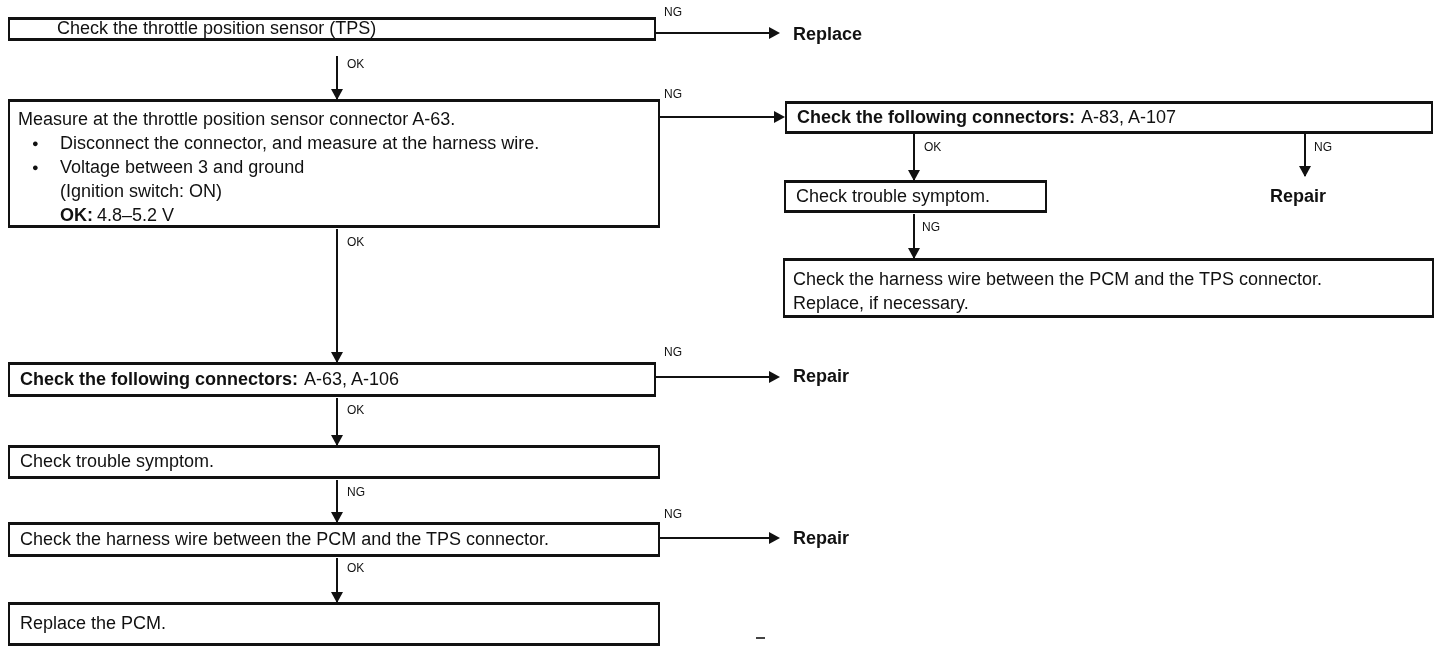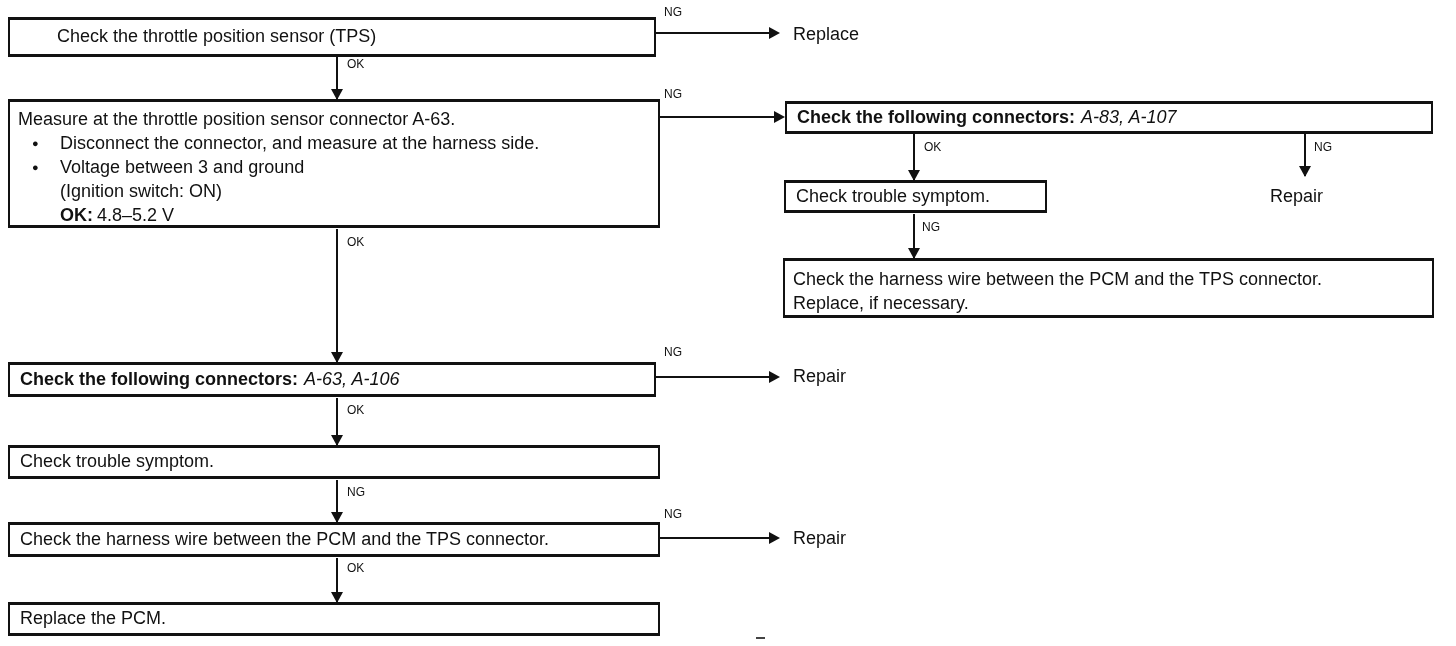--- a/index.html
+++ b/index.html
@@ -32,54 +32,54 @@
   .box.multi{
     display:block;
     padding:5px 10px 0 8px;
     white-space:normal;
   }
   .b2row{display:flex;line-height:24px;}
   .b2marker{width:28px;padding-left:14px;font-size:11px;flex:none;}
   .b2indent{padding-left:42px;align-items:flex-end;}
   .bold{font-weight:bold;}
   .okval{margin-left:4px;}
-  .connval{margin-left:6px;font-style:italic;}
+  .connval{margin-left:6px;}
   .varrow{position:absolute;width:2px;background:var(--ink);}
   .varrow::after{
     content:"";position:absolute;left:-5px;bottom:-1px;
     border-left:6px solid transparent;border-right:6px solid transparent;
     border-top:11px solid var(--ink);
   }
   .harrow{position:absolute;height:2px;background:var(--ink);}
   .harrow::after{
     content:"";position:absolute;right:-10px;top:-5px;
     border-top:6px solid transparent;border-bottom:6px solid transparent;
     border-left:11px solid var(--ink);
   }
   .elabel{position:absolute;font-size:12px;line-height:1;}
-  .terminal{position:absolute;font-size:18px;font-weight:normal;line-height:1.2;}
+  .terminal{position:absolute;font-size:18px;font-weight:bold;line-height:1.2;}
   .stray{position:absolute;width:9px;height:2px;background:#444;}
   .r3line{line-height:24px;white-space:nowrap;}
 </style>
 </head>
 <body>
 
 <div id="stage">
 
-  <div class="box" style="left:8px;top:17px;width:648px;height:40px;padding-left:47px;">
+  <div class="box" style="left:8px;top:17px;width:648px;height:24px;padding-left:47px;">
     <span>Check the throttle position sensor (TPS)</span>
   </div>
 
   <div class="box multi" style="left:8px;top:99px;width:652px;height:129px;">
     <div class="b2row">
       <span>Measure at the throttle position sensor connector A-63.</span>
     </div>
     <div class="b2row">
       <span class="b2marker">●</span>
-      <span>Disconnect the connector, and measure at the harness side.</span>
+      <span>Disconnect the connector, and measure at the harness wire.</span>
     </div>
     <div class="b2row">
       <span class="b2marker">●</span>
       <span>Voltage between 3 and ground</span>
     </div>
     <div class="b2row b2indent">
       <span>(Ignition switch: ON)</span>
     </div>
     <div class="b2row b2indent">
       <span class="bold">OK:</span>
@@ -93,21 +93,21 @@
   </div>
 
   <div class="box" style="left:8px;top:445px;width:652px;height:34px;">
     <span>Check trouble symptom.</span>
   </div>
 
   <div class="box" style="left:8px;top:522px;width:652px;height:35px;">
     <span>Check the harness wire between the PCM and the TPS connector.</span>
   </div>
 
-  <div class="box" style="left:8px;top:602px;width:652px;height:34px;">
+  <div class="box" style="left:8px;top:602px;width:652px;height:44px;">
     <span>Replace the PCM.</span>
   </div>
 
   <div class="box" style="left:785px;top:101px;width:648px;height:33px;">
     <span class="bold">Check the following connectors:</span>
     <span class="connval">A-83, A-107</span>
   </div>
 
   <div class="box" style="left:784px;top:180px;width:263px;height:33px;">
     <span>Check trouble symptom.</span>

